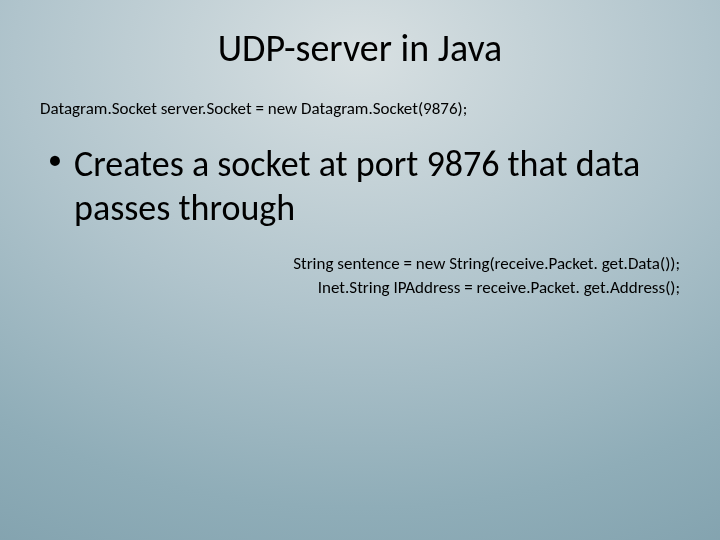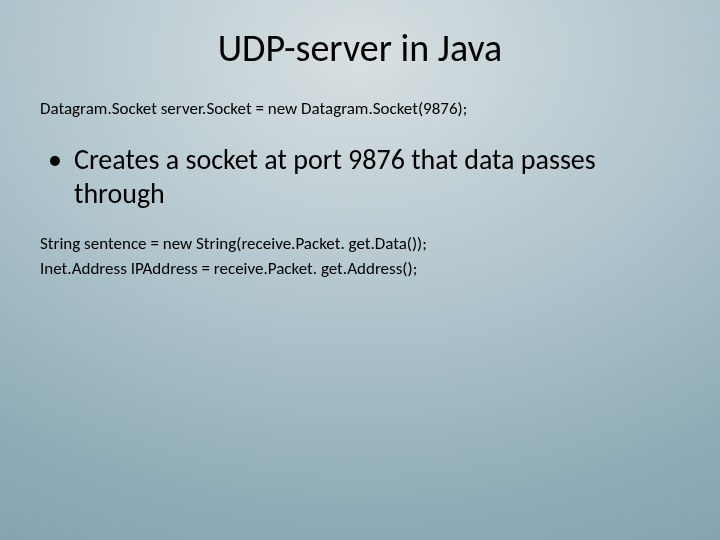--- a/index.html
+++ b/index.html
@@ -32,29 +32,30 @@
     font-weight: 400;
     margin: 0 0 2px 0;
     line-height: 1.35;
   }
   .code-block-top {
     margin-bottom: 22px;
     margin-top: 16px;
   }
   .code-block-mid {
     margin-bottom: 22px;
+    text-align: right;
   }
   ul.bullets {
     list-style: none;
     margin: 0 0 22px 0;
     padding: 0 0 0 6px;
   }
   ul.bullets li {
     position: relative;
-    font-size: 28px;
+    font-size: 36px;
     line-height: 1.22;
     padding-left: 28px;
     margin-bottom: 4px;
   }
   ul.bullets li::before {
     content: "•";
     position: absolute;
     left: 2px;
     top: 0;
     font-size: 28px;
@@ -71,17 +72,17 @@
   <div class="code-block-top">
     <p class="code-line">Datagram.Socket server.Socket = new Datagram.Socket(9876);</p>
   </div>
 
   <ul class="bullets">
     <li>Creates a socket at port 9876 that data passes through</li>
   </ul>
 
   <div class="code-block-mid">
     <p class="code-line">String sentence = new String(receive.Packet. get.Data());</p>
-    <p class="code-line">Inet.Address IPAddress = receive.Packet. get.Address();</p>
+    <p class="code-line">Inet.String IPAddress = receive.Packet. get.Address();</p>
   </div>
 
 
 </div>
 
 </body></html>

